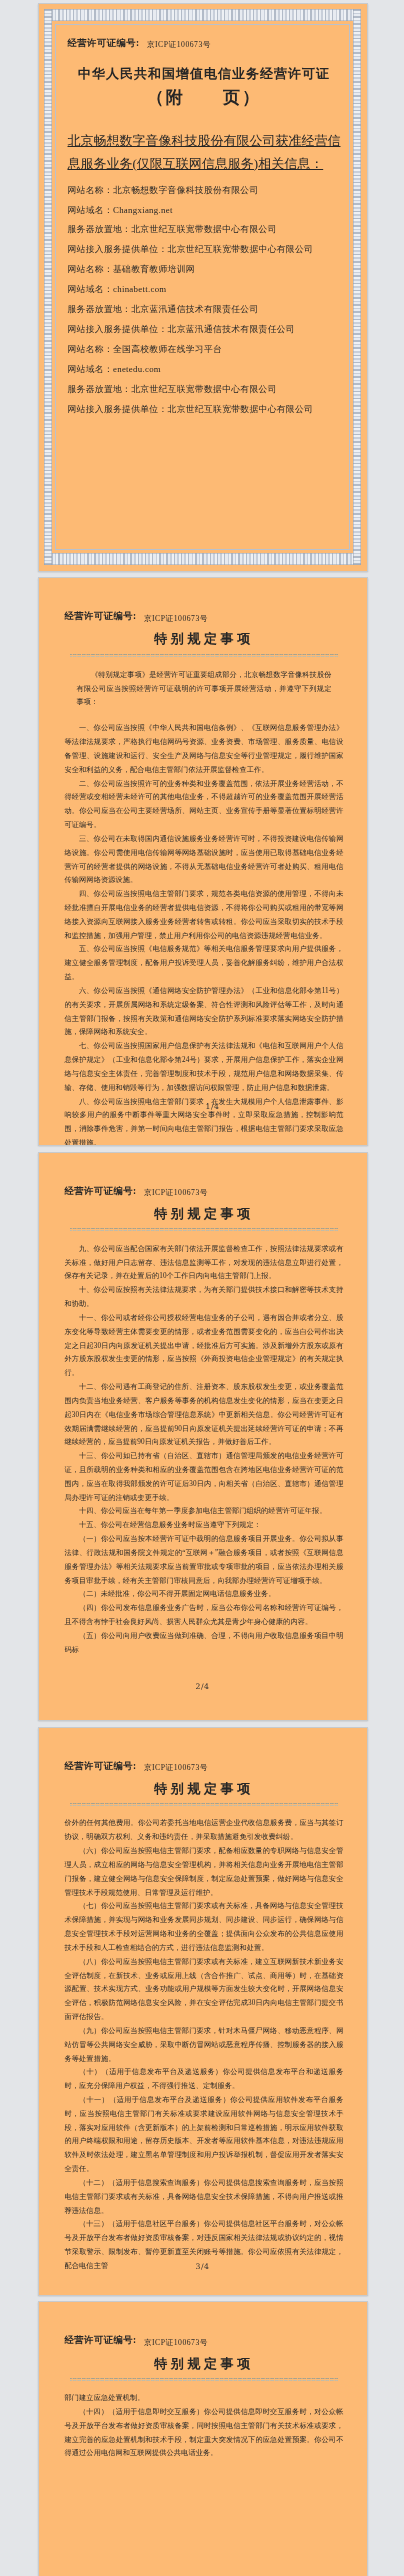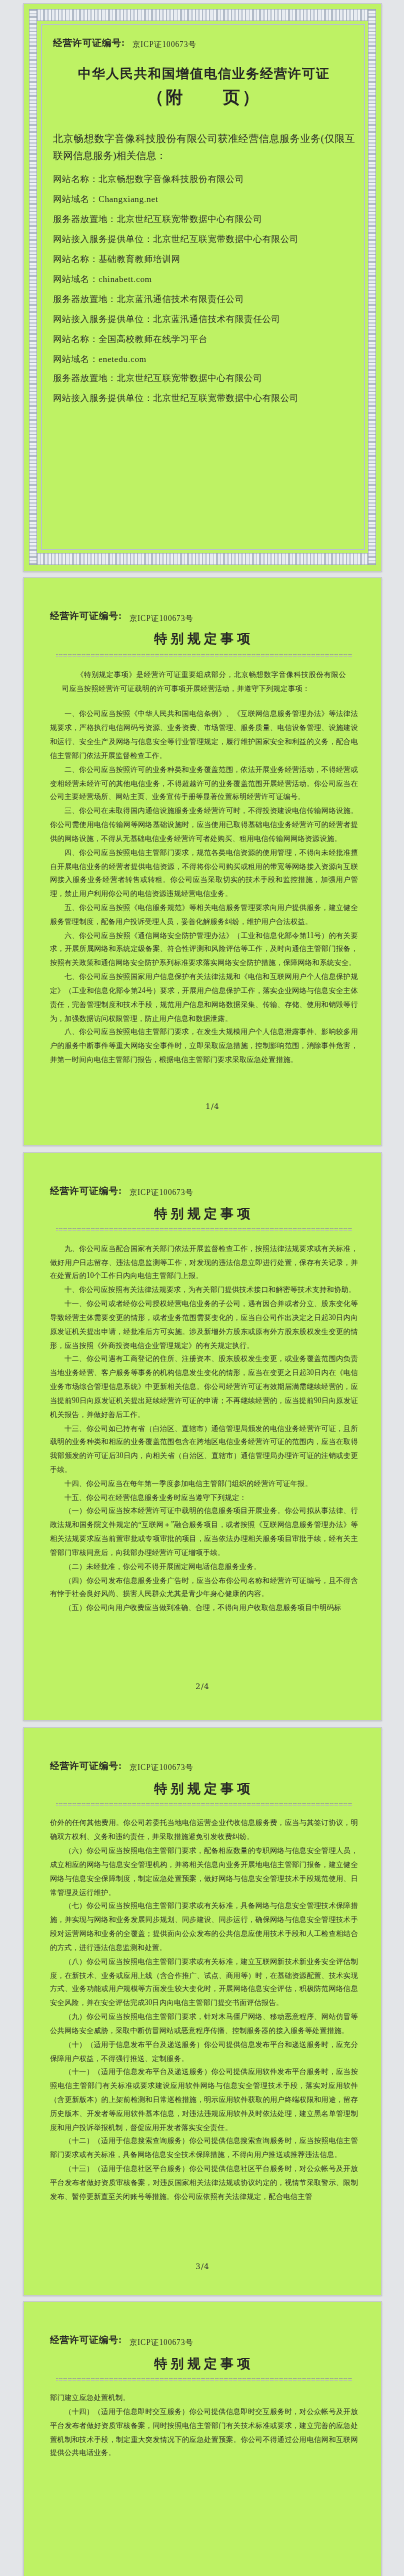--- a/index.html
+++ b/index.html
@@ -5,24 +5,24 @@
   html,body{margin:0;padding:0;}
   body{
     background:#e3e5e8;
     width:405px;
     font-family:"Liberation Serif","DejaVu Serif",serif;
     color:#262626;
   }
   .canvas{width:405px;padding-top:2.6px;}
   .page{
     position:relative;
-    width:359px;
+    width:330px;
     margin:0 auto 5.7px auto;
     height:569px;
-    background:#bef264;
+    background:#fdba74;
     border:0.5px solid #c7cacd;
     box-sizing:border-box;
     box-shadow:0 0.5px 1.5px rgba(0,0,0,.18);
     overflow:hidden;
   }
   
   .frame{position:absolute;background:
     repeating-linear-gradient(90deg,#b2bbc8 0 1.5px,#e7ebf1 1.5px 3.6px,#c8cfda 3.6px 5.2px,#eef1f5 5.2px 7.2px);
     box-shadow:inset 0 0 0 0.5px #97a1b0;}
   .frame.h{left:5.2px;right:5.2px;height:12.4px;}
@@ -33,21 +33,21 @@
 
   .cert-content{position:absolute;top:30px;left:29px;right:26px;}
   .cert-header{margin-top:3.1px;}
   .lic-label{font-size:9.3px;font-weight:bold;letter-spacing:0.5px;}
   .lic-value{font-size:7.7px;margin-left:7.2px;position:relative;top:1.5px;letter-spacing:0.5px;}
   .cert-title{
     text-align:center;font-size:13px;font-weight:bold;
     margin:15.5px 0 3.1px 0;letter-spacing:1px;
   }
   .cert-subtitle{text-align:center;font-size:17px;font-weight:bold;letter-spacing:2.1px;margin:2.1px 0 20.6px 0;}
-  .cert-intro{font-size:10px;line-height:1.75;margin:0 0 7.2px 0;text-align:justify;}
+  .cert-intro{font-size:13px;line-height:1.75;margin:0 0 7.2px 0;text-align:justify;text-decoration:underline;}
   .info-line{font-size:8.8px;line-height:1.62;margin:0 0 5.7px 0;text-align:justify;}
   .info-line .lbl{letter-spacing:0.3px;}
   .info-line .val{letter-spacing:0.3px;}
 
   
   .prov-content{position:absolute;top:32px;left:26px;right:23px;}
   .prov-header{margin-bottom:5.2px;}
   .prov-title{text-align:center;font-size:13px;font-weight:bold;letter-spacing:3.6px;margin:7.2px 0 5.2px 0;}
   .zigzag{
     height:3.1px;width:96%;margin:0 auto 11.3px auto;

